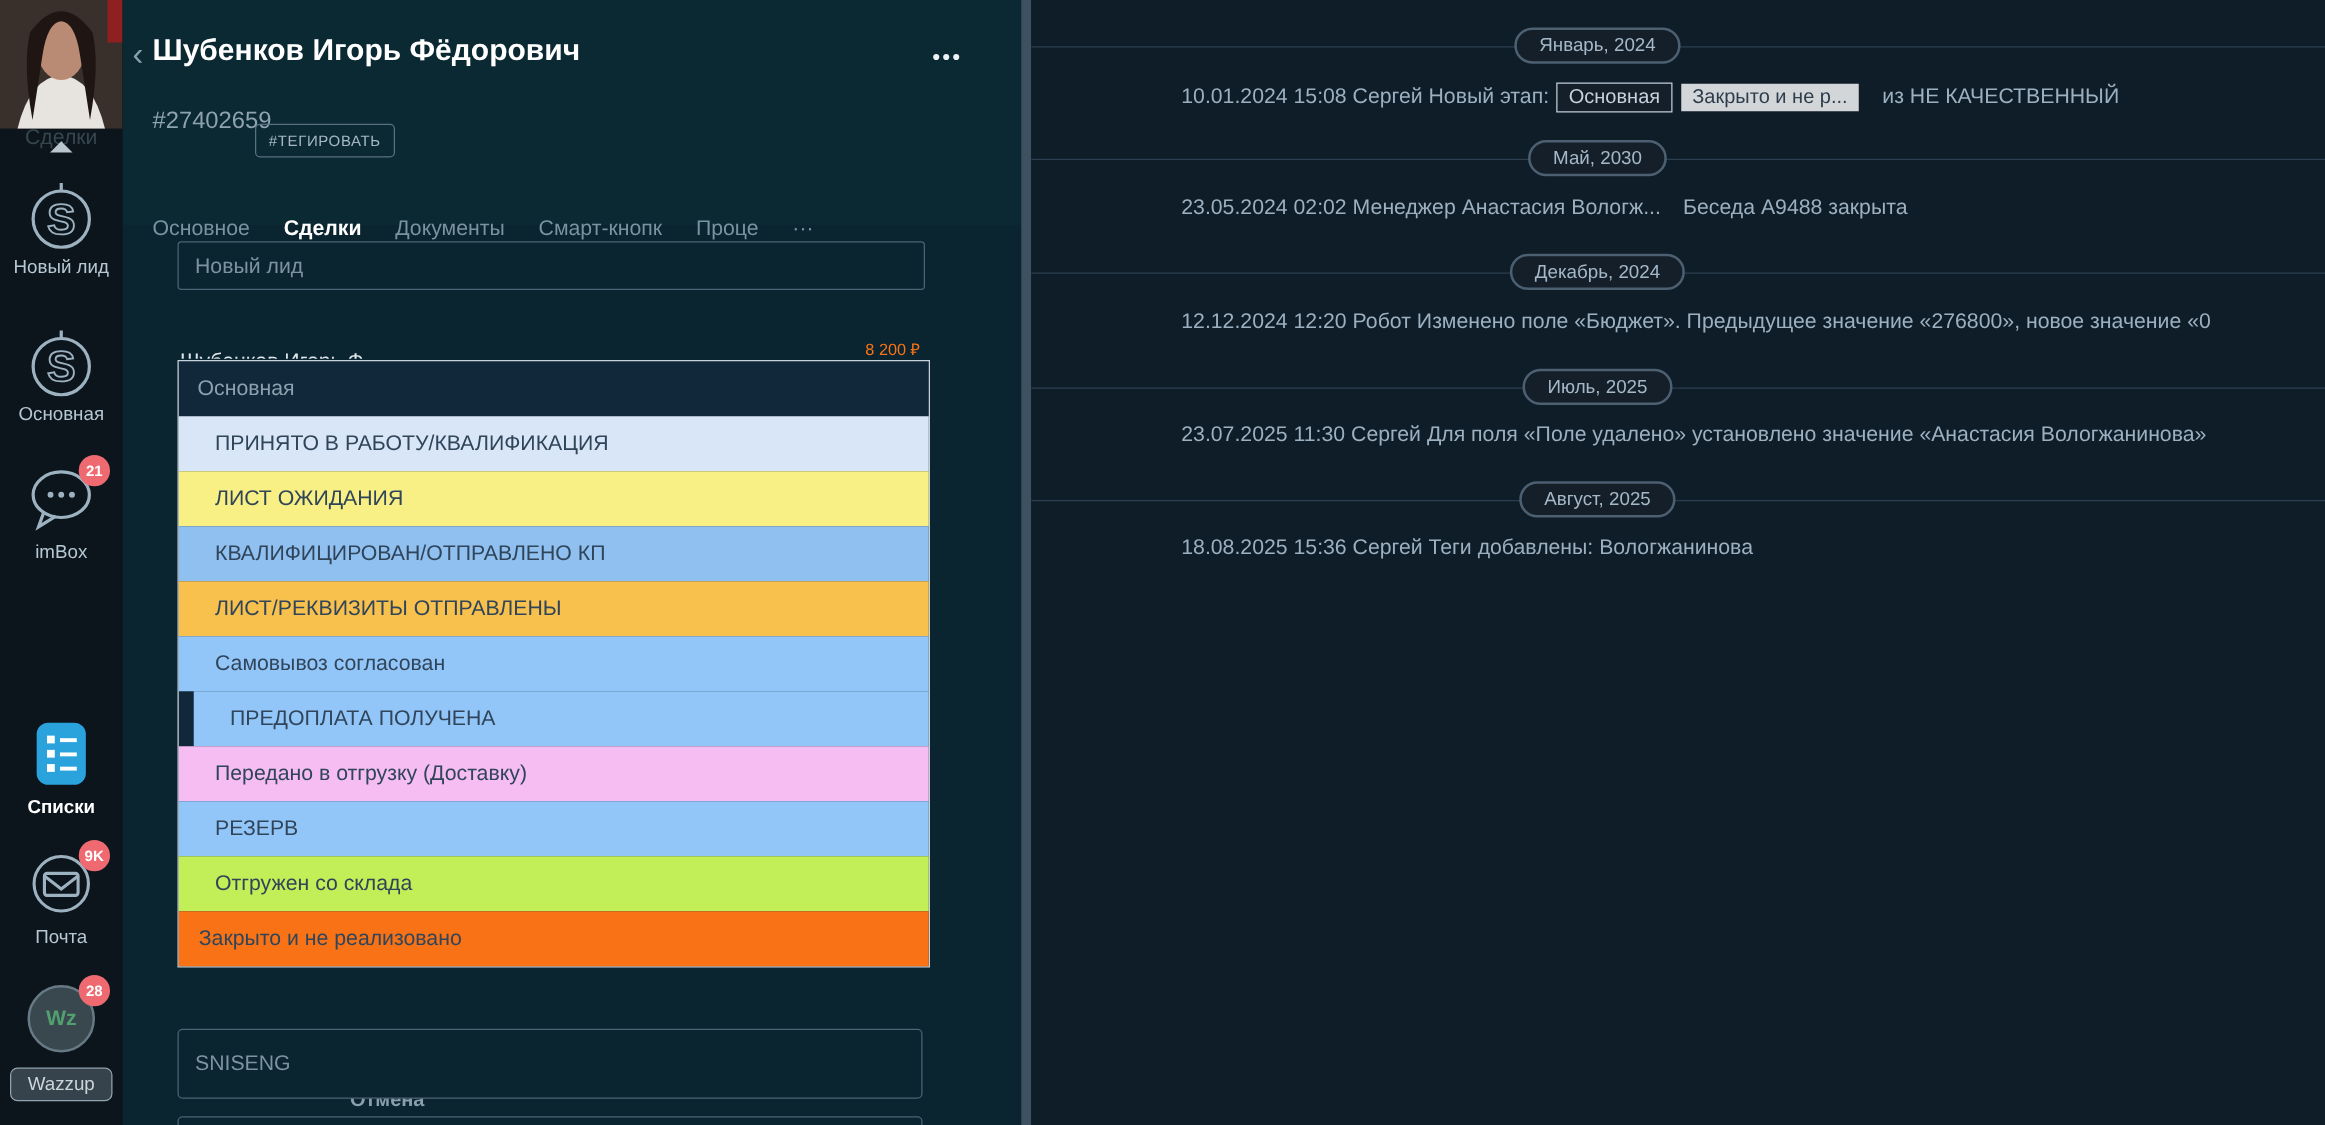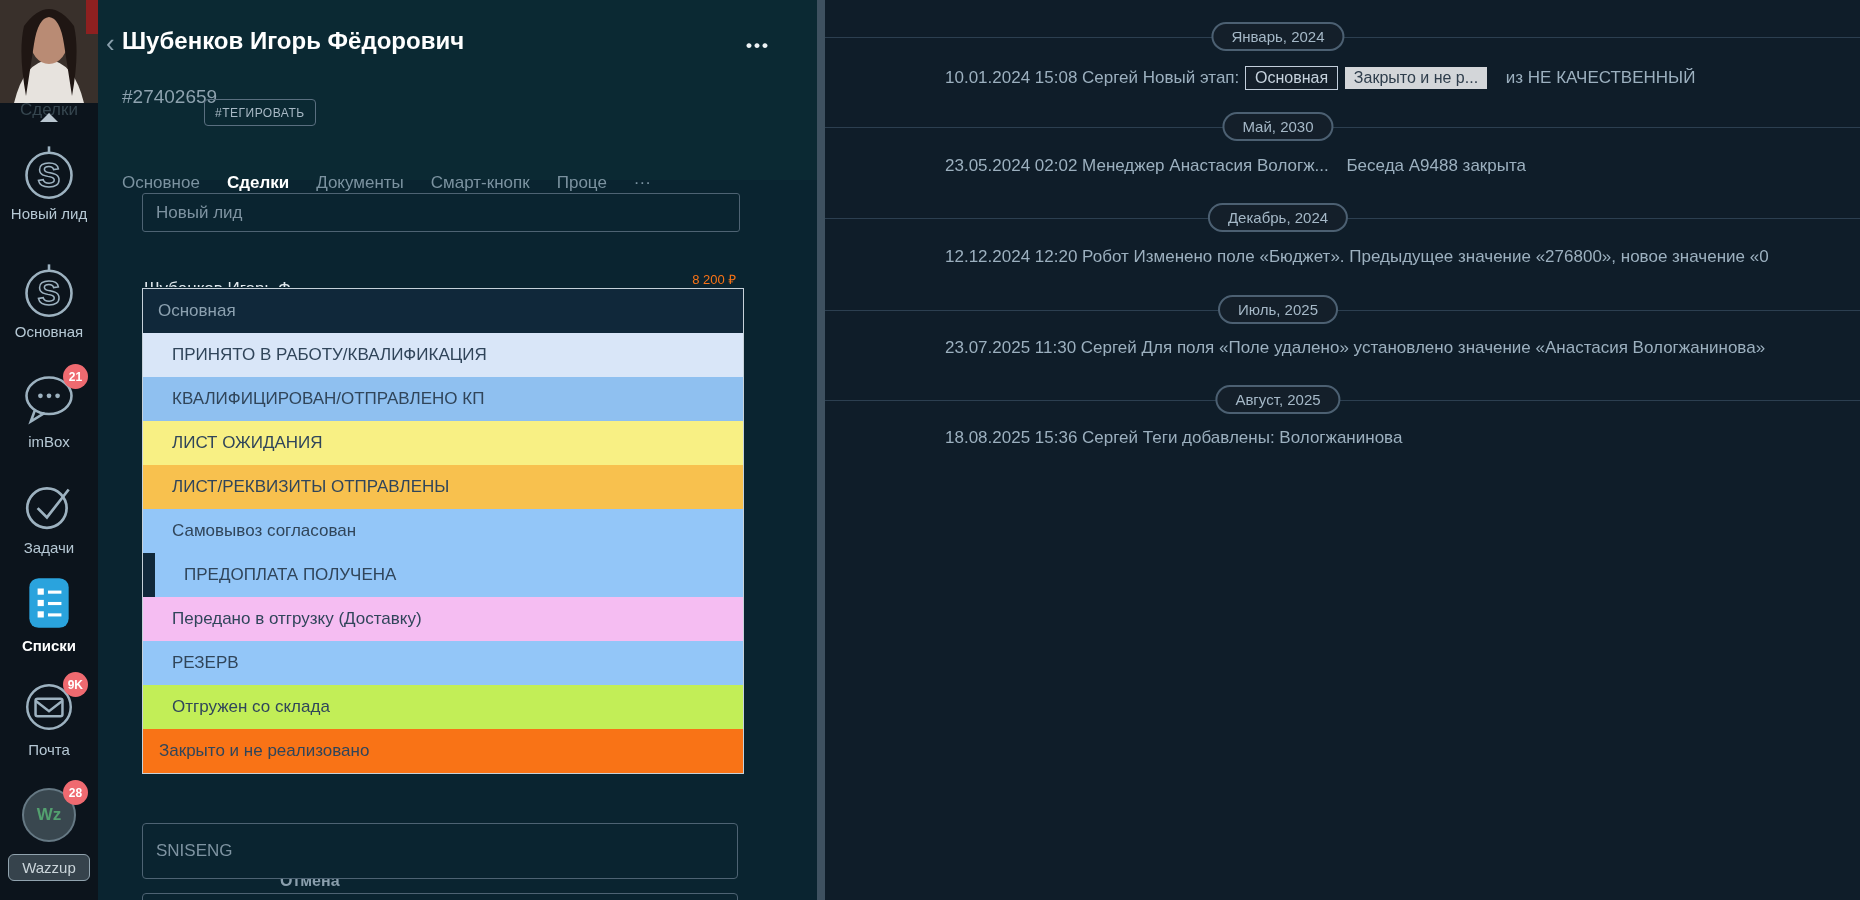--- a/index.html
+++ b/index.html
@@ -135,29 +135,20 @@
           <path d="M15 38 L11 49 L24 41"></path>
           <circle cx="20" cy="25" r="2.2" fill="#9db2c0" stroke="none"></circle>
           <circle cx="28" cy="25" r="2.2" fill="#9db2c0" stroke="none"></circle>
           <circle cx="36" cy="25" r="2.2" fill="#9db2c0" stroke="none"></circle>
         </svg>
         <span class="badge">21</span>
       </div>
       <div class="nav-label">imBox</div>
     </div>
 
-    <div class="nav-item" style="top:474px">
-      <div class="nav-icon">
-        <svg width="58" height="58" viewBox="0 0 56 56" fill="none" stroke="#9db2c0" stroke-width="2.6">
-          <circle cx="26" cy="31" r="19"></circle>
-          <path d="M17 31 L26 40 L47 13"></path>
-        </svg>
-      </div>
-      <div class="nav-label">Задачи</div>
-    </div>
 
     <div class="nav-item" style="top:572px">
       <div class="nav-icon">
         <svg width="58" height="58" viewBox="0 0 56 56">
           <rect x="9" y="4" width="38" height="48" rx="9" fill="#2aa3dd"></rect>
           <rect x="17" y="14" width="6" height="6" fill="#ffffff"></rect>
           <rect x="27" y="16" width="13" height="3" fill="#ffffff"></rect>
           <rect x="17" y="25" width="6" height="6" fill="#ffffff"></rect>
           <rect x="27" y="27" width="13" height="3" fill="#ffffff"></rect>
           <rect x="17" y="36" width="6" height="6" fill="#ffffff"></rect>
@@ -209,22 +200,22 @@
     <input class="text-input lead-input" placeholder="Новый лид" style="">
 
     <div class="occluded-row">
       <span class="occluded-name">Шубенков Игорь Ф</span>
       <span class="occluded-price">8 200 ₽</span>
     </div>
 
     <div class="dropdown">
       <div class="dropdown-header">Основная</div>
       <div class="stage" style="background: rgb(217, 230, 248);">ПРИНЯТО В РАБОТУ/КВАЛИФИКАЦИЯ</div>
+      <div class="stage" style="background: rgb(248, 240, 132);">ЛИСТ ОЖИДАНИЯ</div>
       <div class="stage" style="background: rgb(143, 192, 240);">КВАЛИФИЦИРОВАН/ОТПРАВЛЕНО КП</div>
-      <div class="stage" style="background: rgb(248, 240, 132);">ЛИСТ ОЖИДАНИЯ</div>
       <div class="stage" style="background: rgb(248, 193, 78);">ЛИСТ/РЕКВИЗИТЫ ОТПРАВЛЕНЫ</div>
       <div class="stage" style="background: rgb(147, 198, 248);">Самовывоз согласован</div>
       <div class="stage" style="background: rgb(147, 198, 248); margin-left: 12px;">ПРЕДОПЛАТА ПОЛУЧЕНА</div>
       <div class="stage" style="background: rgb(245, 189, 242);">Передано в отгрузку (Доставку)</div>
       <div class="stage" style="background: rgb(147, 198, 248);">РЕЗЕРВ</div>
       <div class="stage" style="background: rgb(194, 238, 87);">Отгружен со склада</div>
       <div class="stage" style="background: #f97316; padding-left: 16px;">Закрыто и не реализовано</div>
     </div>
 
     <button class="save-btn" style="background: rgb(62, 126, 226);">Сохранить</button>

